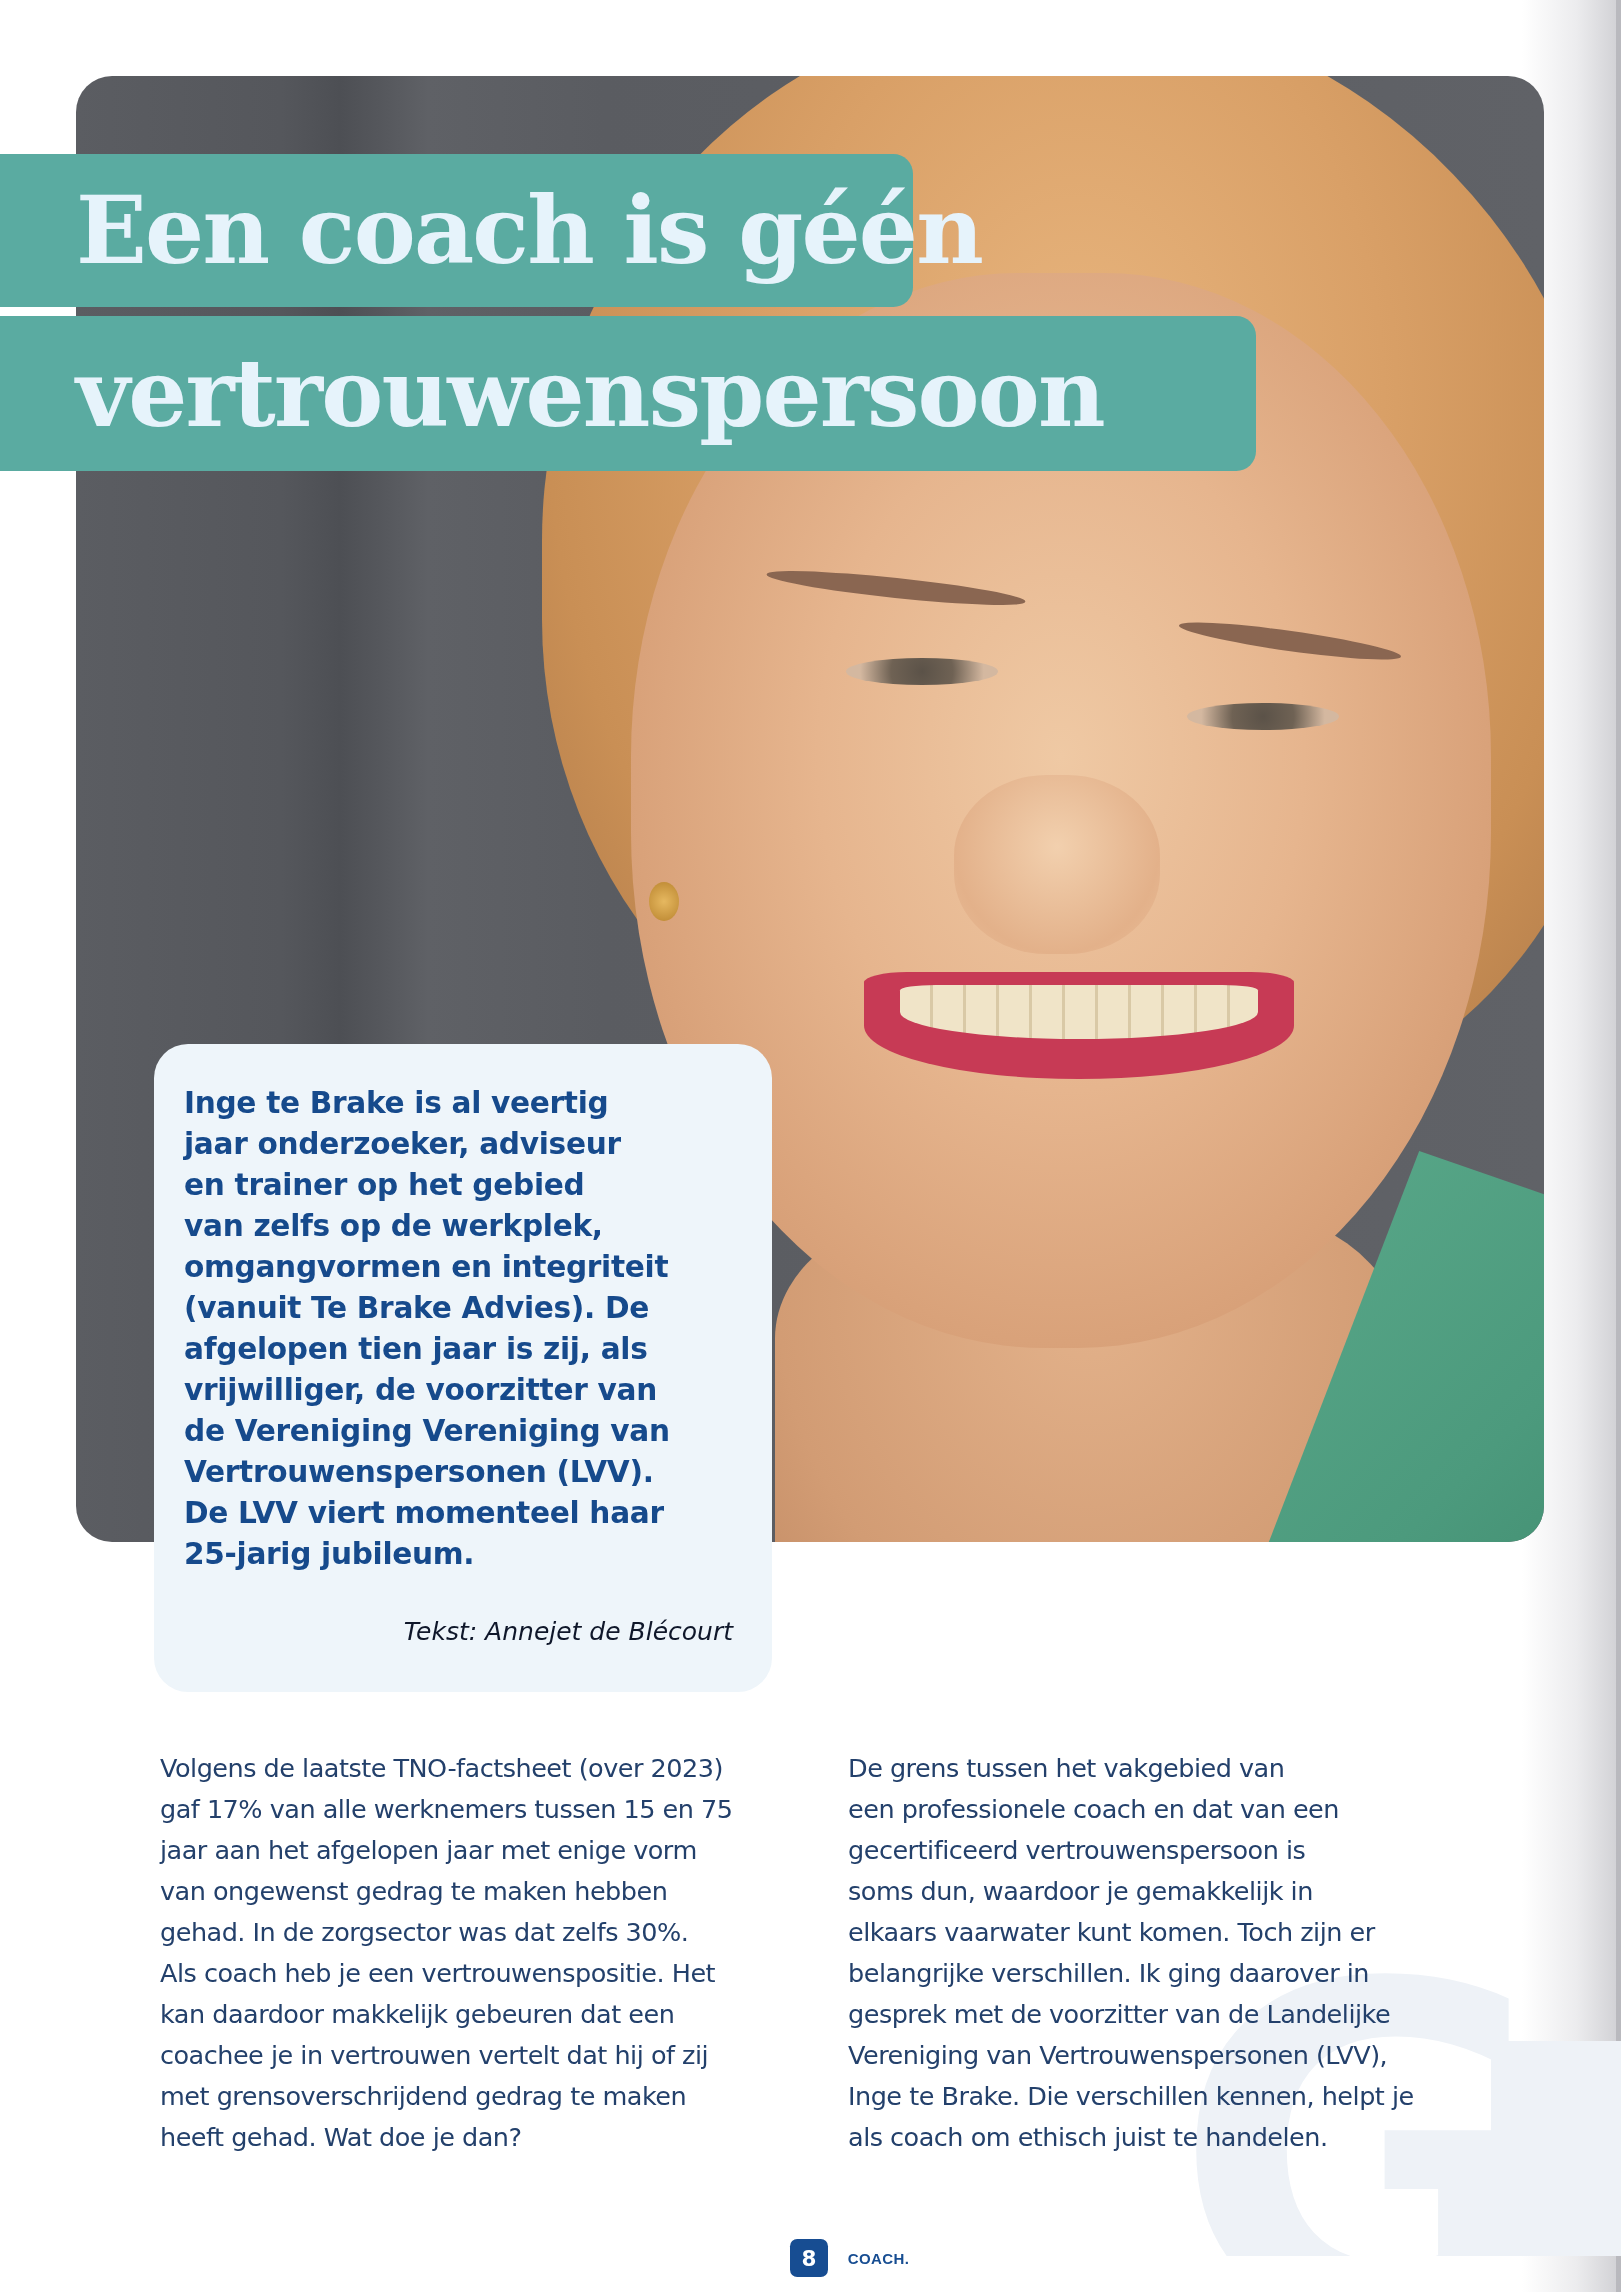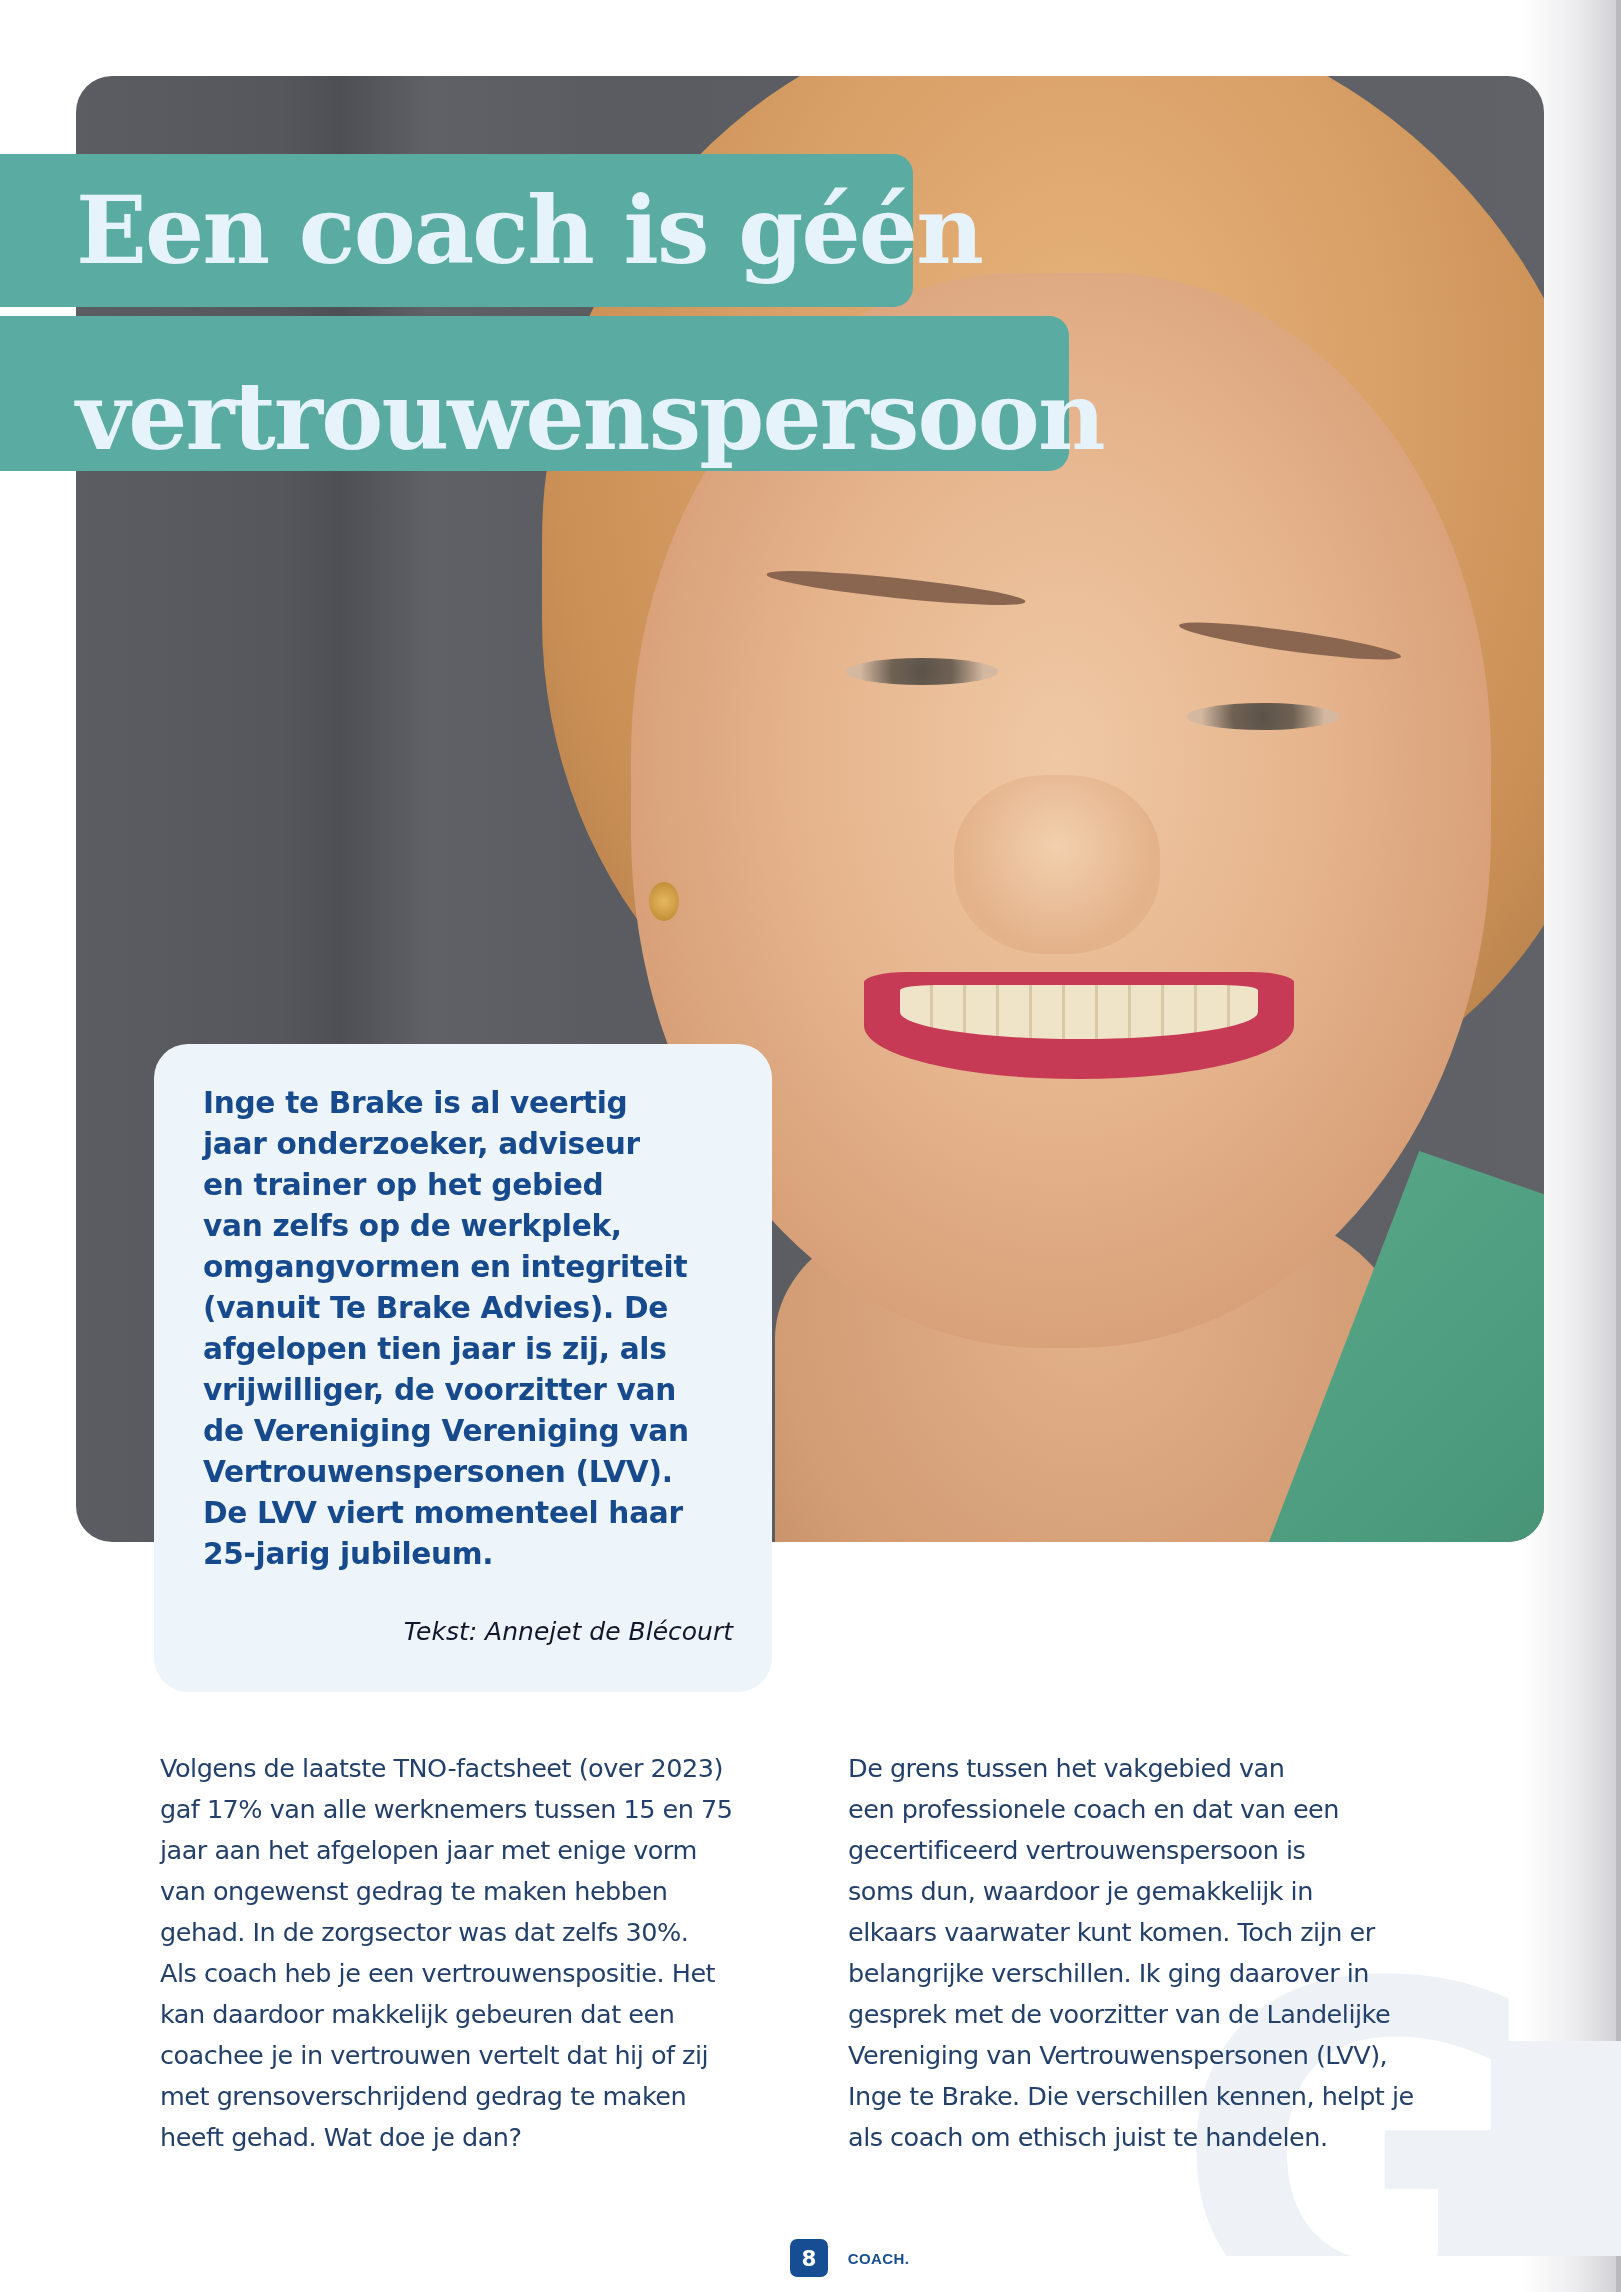--- a/index.html
+++ b/index.html
@@ -72,26 +72,26 @@
     position: absolute; left: 0; background: #5aaba1;
     border-radius: 0 19.7px 19.7px 0;
     display: flex; align-items: center;
     color: #e6f3fb;
     font-family: "DejaVu Serif", "Liberation Serif", serif;
     font-weight: bold;
     font-size: 93px; letter-spacing: -1.8px;
     padding-left: 76px; white-space: nowrap;
   }
   .title-bar.line1 { top: 154px; width: 913px; height: 153px; text-align: right; }
-  .title-bar.line2 { top: 316px; width: 1069px; height: 155px; align-items: flex-end; }
+  .title-bar.line2 { top: 316px; width: 1256px; height: 155px; }
 
   .bio-card {
     position: absolute; left: 154px; top: 1044px; width: 618px; height: 648px;
     background: #eef5fa; border-radius: 34px;
-    padding: 39px 36px 0 49px;
+    padding: 39px 36px 0 30px;
   }
   .bio-text {
     color: #164a8c; font-family: "DejaVu Sans", sans-serif; font-weight: bold;
     font-size: 29.6px; line-height: 41px; letter-spacing: -0.3px;
   }
   .bio-credit {
     position: absolute; right: 39px; top: 573px;
     color: #0f172a; font-family: "DejaVu Sans", sans-serif; font-style: italic;
     font-size: 25px;
   }

